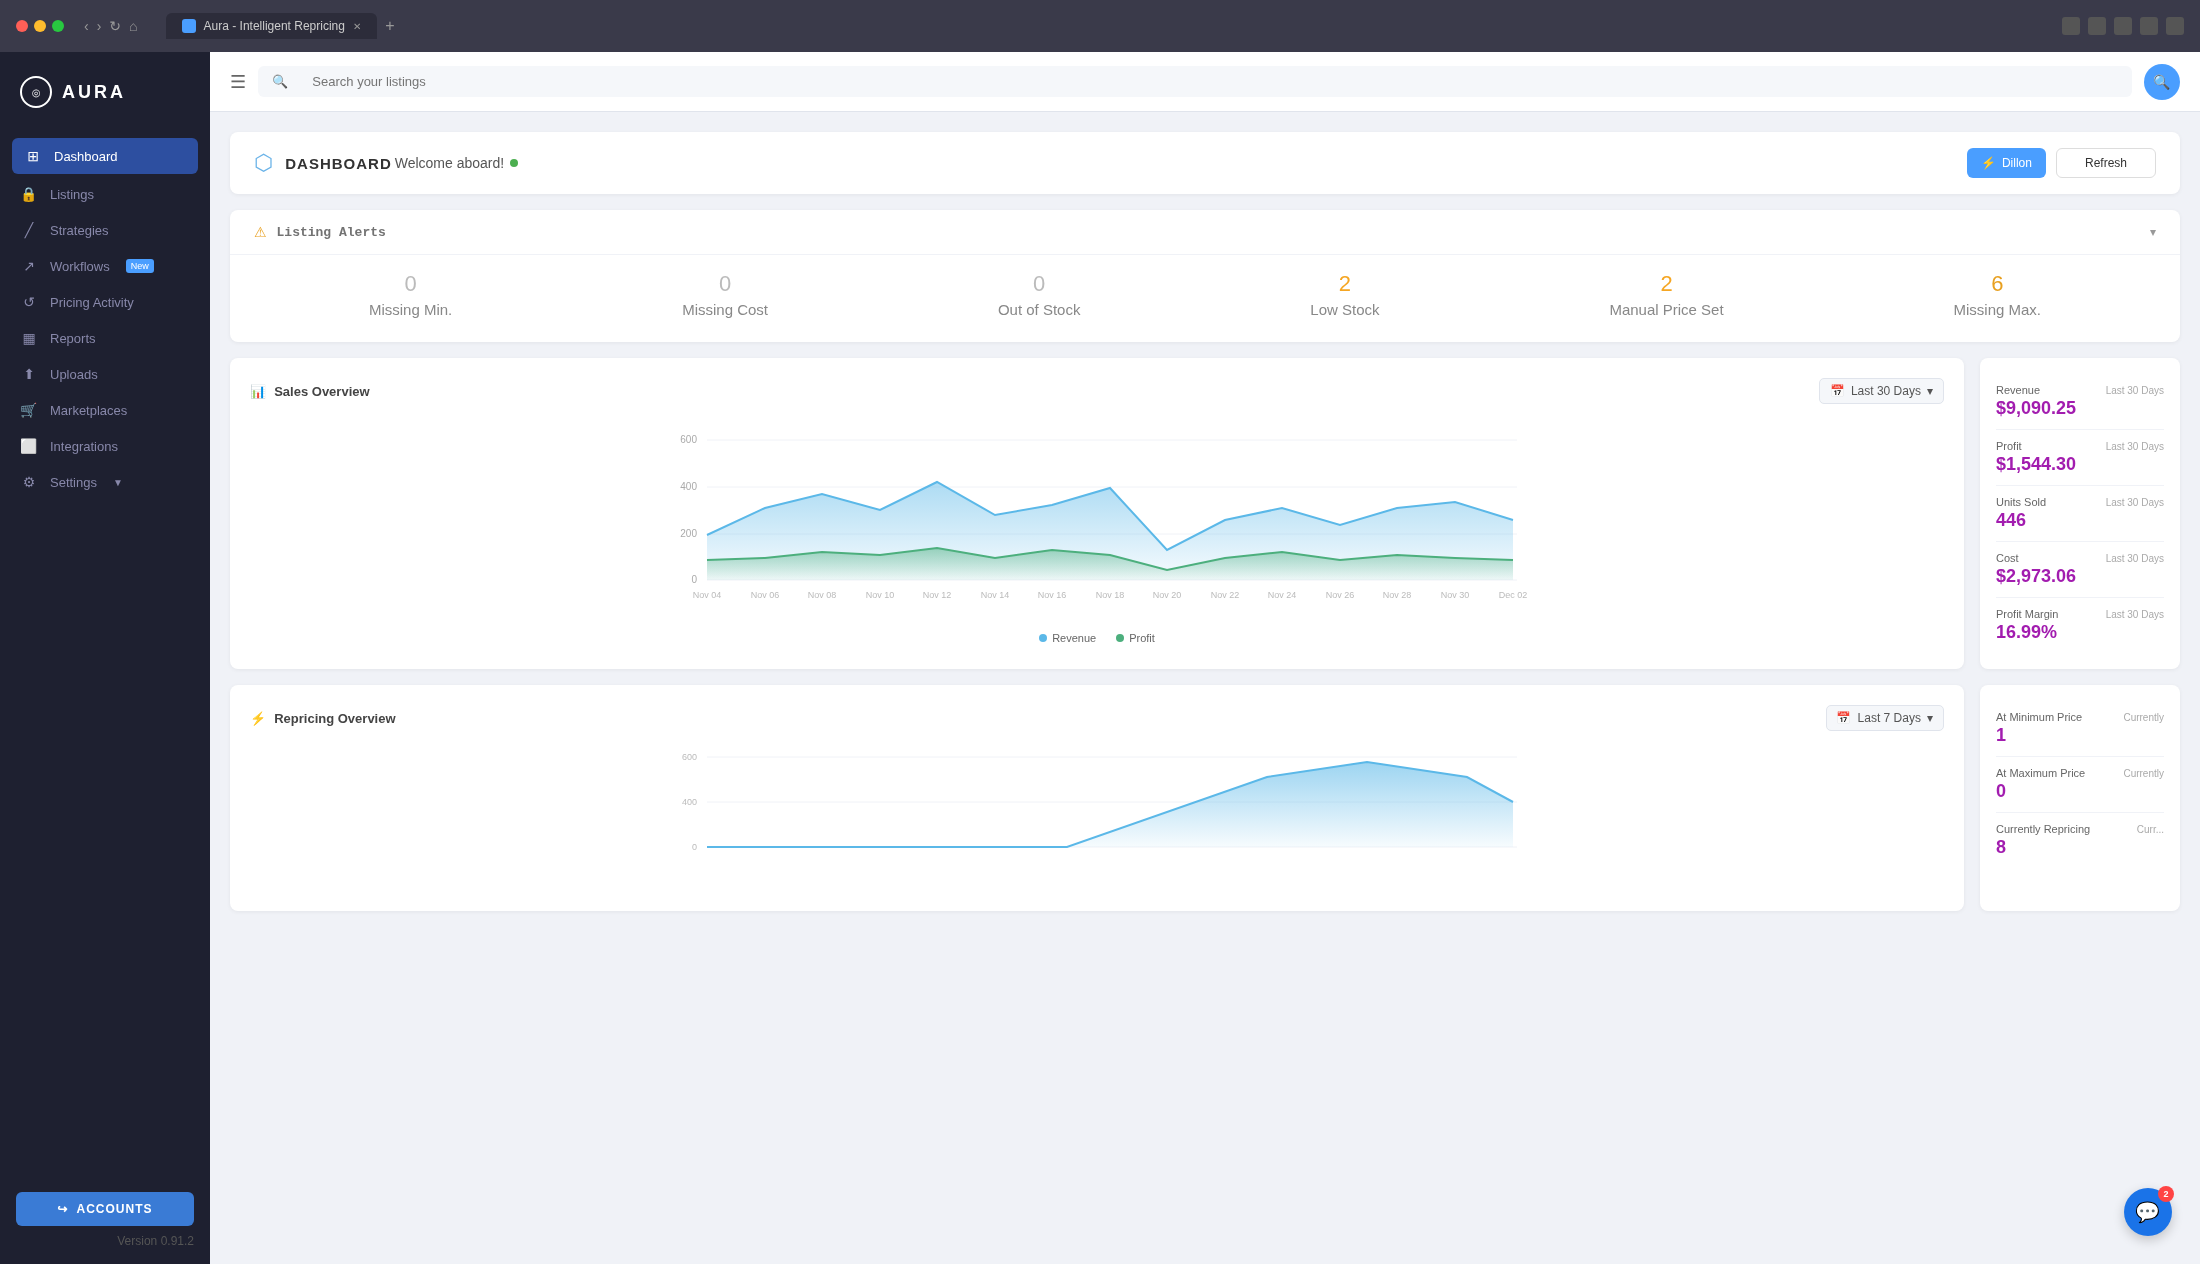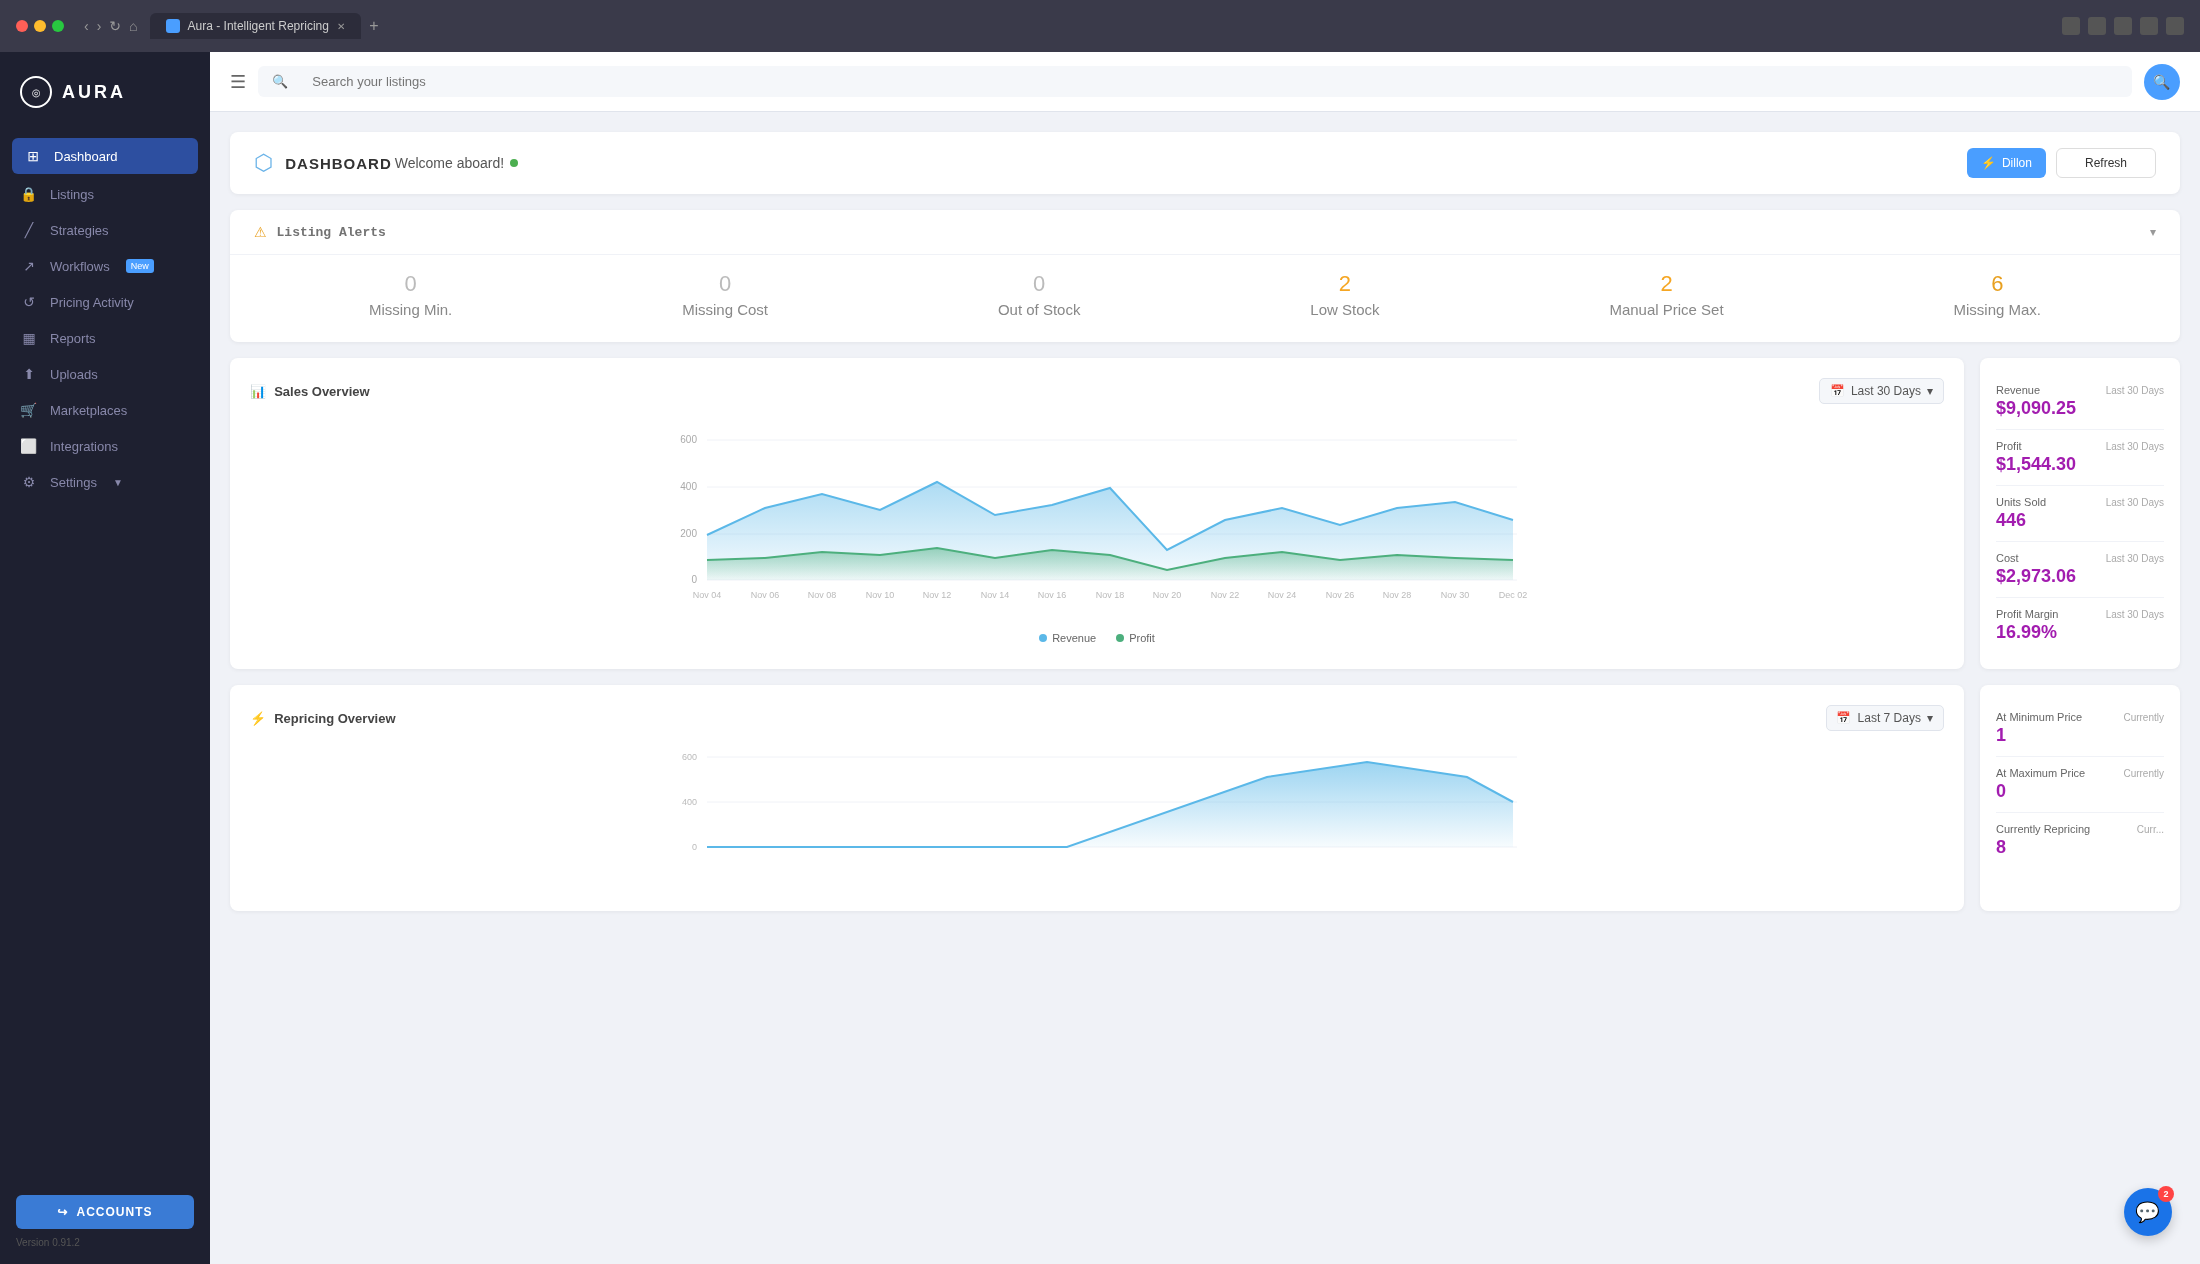--- a/index.html
+++ b/index.html
@@ -16,20 +16,21 @@
     }
     .traffic-lights { display: flex; gap: 6px; }
     .tl { width: 12px; height: 12px; border-radius: 50%; }
     .tl-red { background: #ff5f57; }
     .tl-yellow { background: #febc2e; }
     .tl-green { background: #28c840; }
     .tab-bar {
       display: flex;
       align-items: center;
       flex: 1;
+      margin-left: 16px;
     }
     .browser-tab {
       background: #2c2c3a;
       color: #ccc;
       font-size: 12px;
       padding: 6px 16px;
       border-radius: 6px 6px 0 0;
       display: flex;
       align-items: center;
       gap: 8px;
@@ -123,22 +124,22 @@
       font-weight: 600;
       cursor: pointer;
       display: flex;
       align-items: center;
       justify-content: center;
       gap: 8px;
       letter-spacing: 1px;
     }
     .version-text {
       color: #555;
-      font-size: 10px;
-      text-align: left;
+      font-size: 12px;
+      text-align: right;
       margin-top: 8px;
     }
 
     
     .main-content {
       flex: 1;
       display: flex;
       flex-direction: column;
       background: #f0f2f7;
       overflow: hidden;

